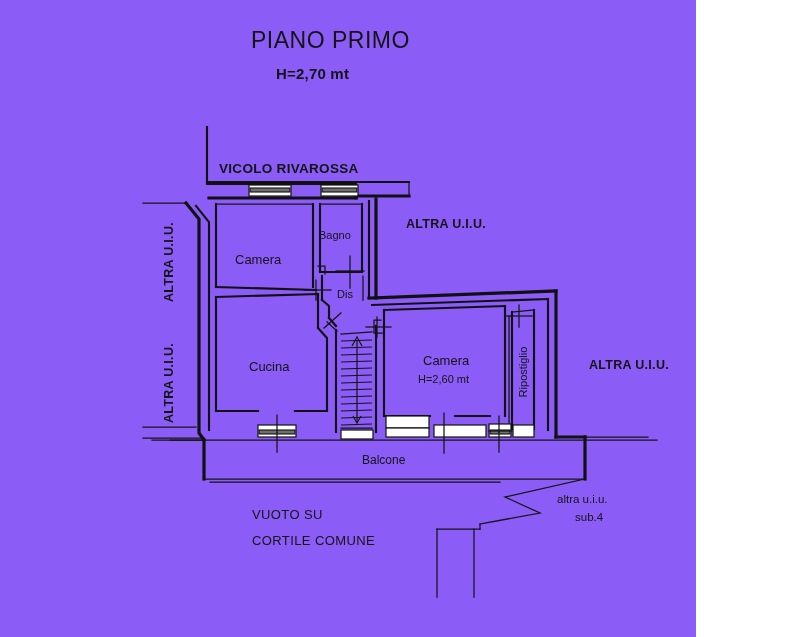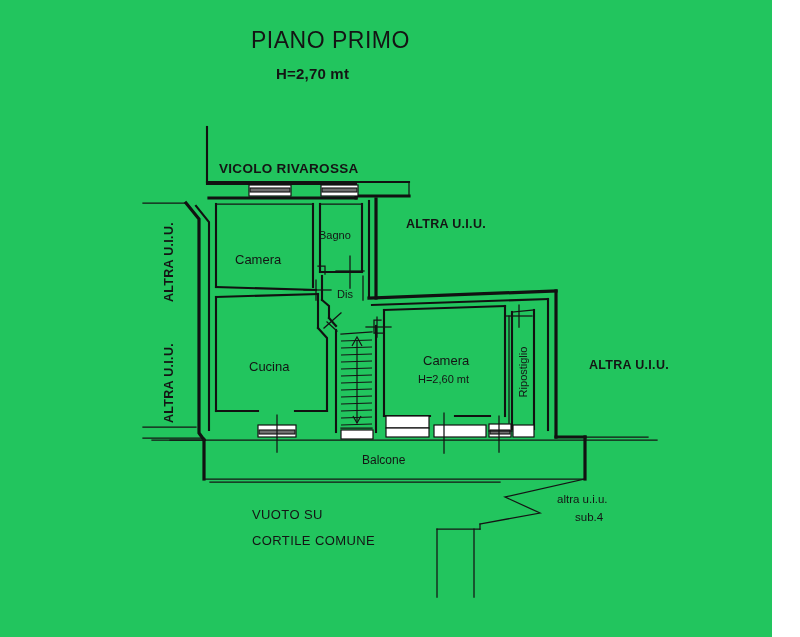--- a/index.html
+++ b/index.html
@@ -6,23 +6,23 @@
     margin: 0;
     padding: 0;
     background: #ffffff;
   }
   body {
     font-family: "Liberation Sans", sans-serif;
     color: #1a1a1a;
   }
   #plan-root {
     position: relative;
-    width: 772px;
+    width: 696px;
     height: 637px;
-    background: #22c55e;
+    background: #8b5cf6;
     overflow: hidden;
   }
   svg.plan-svg {
     position: absolute;
     left: 0;
     top: 0;
     width: 800px;
     height: 637px;
     display: block;
   }

